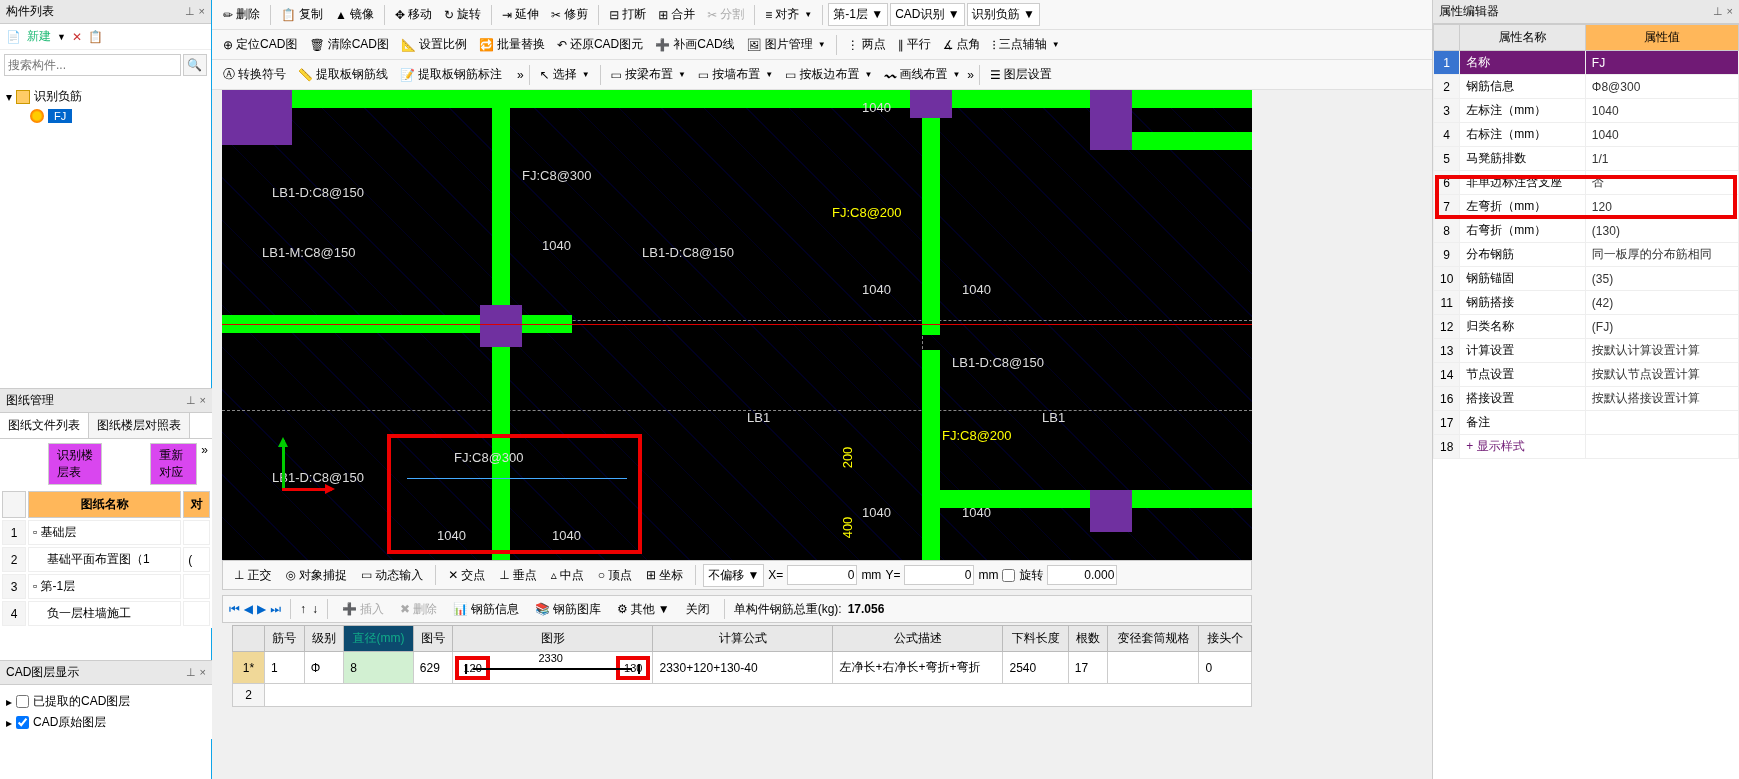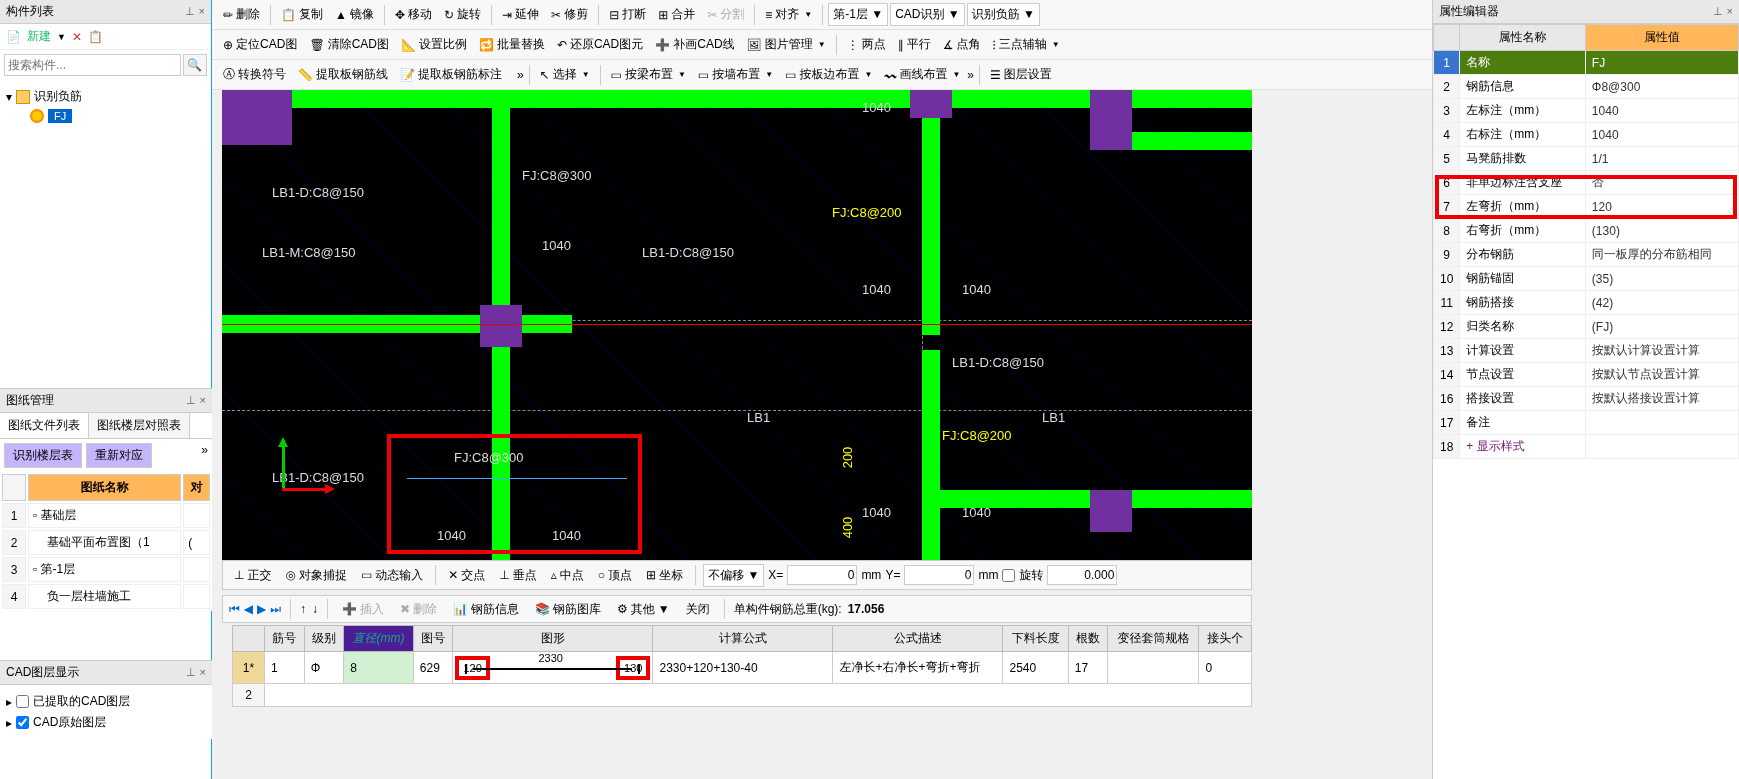--- a/index.html
+++ b/index.html
@@ -25,21 +25,21 @@
 .tree-icon { width: 14px; height: 14px; display: inline-block; }
 .tree-icon.folder { background: #fc6; border: 1px solid #c90; }
 .tree-icon.sun { background: radial-gradient(circle,#fc0 40%,#f80 60%); border-radius: 50%; }
 .fj-badge { background: #06c; color: #fff; padding: 1px 6px; font-size: 11px; }
 
 .drawing-mgr { position: absolute; top: 388px; left: 0; width: 212px; background: #fff; border-top: 1px solid #ccc; }
 .tabs { display: flex; border-bottom: 1px solid #ccc; }
 .tab { padding: 4px 8px; border-right: 1px solid #ccc; background: #f5f5f5; cursor: pointer; }
 .tab.active { background: #fff; }
 .sub-tabs { display: flex; gap: 4px; padding: 4px; }
-.sub-tab { padding: 3px 8px; border: 1px solid #ccc; background: #c4b5fd; }
+.sub-tab { padding: 3px 8px; border: 1px solid #ccc; background: #d946ef; margin-left: 44px; }
 .draw-table { width: 100%; }
 .draw-table th { background: #ffb75a; padding: 4px; border: 1px solid #ccc; }
 .draw-table td { padding: 3px 4px; border: 1px solid #eee; }
 .draw-table .rn { width: 24px; text-align: center; background: #f5f5f5; }
 
 .layer-disp { position: absolute; bottom: 40px; left: 0; width: 212px; background: #fff; border-top: 1px solid #ccc; }
 .layer-body { padding: 6px; }
 .layer-row { display: flex; align-items: center; gap: 4px; padding: 2px 0; }
 
 
@@ -71,41 +71,41 @@
 .status-tb { position: absolute; left: 222px; top: 560px; width: 1030px; height: 30px; background: #f8f8f8; border: 1px solid #ccc; display: flex; align-items: center; padding: 0 6px; gap: 4px; }
 .coord-box { border: 1px solid #ccc; padding: 2px; width: 70px; text-align: right; background: #fff; }
 
 
 .rebar-tb { position: absolute; left: 222px; top: 595px; width: 1030px; height: 28px; background: #f8f8f8; border: 1px solid #ccc; display: flex; align-items: center; padding: 0 6px; gap: 6px; }
 .nav-btns { display: flex; gap: 4px; }
 .nav-btns span { cursor: pointer; color: #06c; }
 .rebar-table-wrap { position: absolute; left: 232px; top: 625px; width: 1020px; }
 .rebar-table { border-collapse: collapse; width: 100%; }
 .rebar-table th { background: #e8e8e8; border: 1px solid #bbb; padding: 4px 6px; font-weight: normal; }
-.rebar-table th.dia { background: #4c1d95; color: #1a8; font-style: italic; }
+.rebar-table th.dia { background: #0c4a6e; color: #1a8; }
 .rebar-table td { border: 1px solid #ccc; padding: 4px 6px; background: #fff; }
 .rebar-table td.rn { background: #f0d898; text-align: center; width: 32px; }
 .rebar-table td.rn2 { background: #f5f5f5; text-align: center; width: 32px; }
 .rebar-table td.dia-cell { background: #d2f0d2; }
 .shape-cell { position: relative; height: 32px; }
 .shape-line { position: absolute; top: 50%; left: 20px; right: 20px; height: 2px; background: #000; }
 .shape-hook-l { position: absolute; left: 12px; top: 40%; width: 2px; height: 10px; background: #000; }
 .shape-hook-r { position: absolute; right: 12px; top: 40%; width: 2px; height: 10px; background: #000; }
 .shape-lbl { position: absolute; font-size: 11px; }
 .redbox2 { border: 4px solid #e00; padding: 2px 4px; display: inline-block; }
 
 
 .prop-panel { position: absolute; right: 0; top: 0; width: 307px; height: 779px; background: #fff; border-left: 1px solid #ccc; }
 .prop-table { width: 100%; border-collapse: collapse; }
 .prop-table th { background: #e8e8e8; border: 1px solid #ccc; padding: 4px; font-weight: normal; }
 .prop-table th.val { background: #ffb75a; }
 .prop-table td { border: 1px solid #eee; padding: 3px 6px; }
 .prop-table td.rn { width: 26px; text-align: center; background: #f5f5f5; }
 .prop-table td.rn.sel { background: #3874d0; color: #fff; }
-.prop-table tr.sel td { background: #4d7c0f; color: #fff; }
+.prop-table tr.sel td { background: #701a75; color: #fff; }
 .prop-table td.val { color: #333; }
 .prop-table td.gray { color: #701a75; }
 </style>
 </head>
 <body>
 
 <div class="left-col">
   <div class="panel-header">
     <span class="title">构件列表</span>
     <span class="ctrls">

